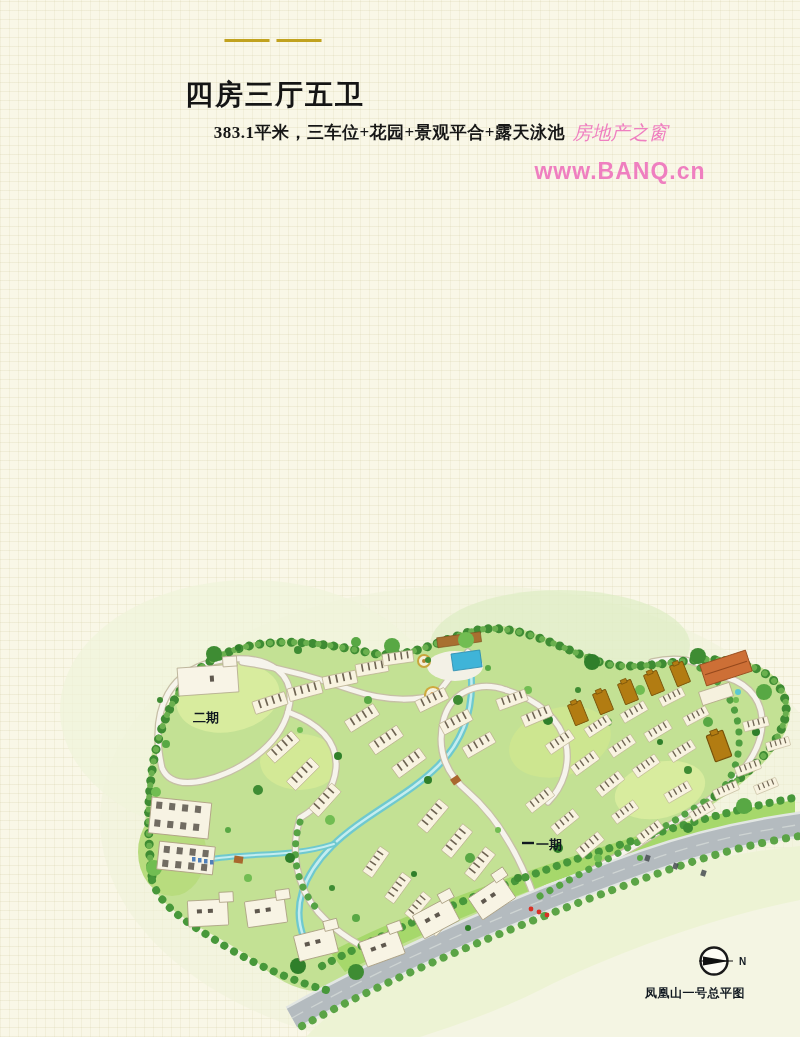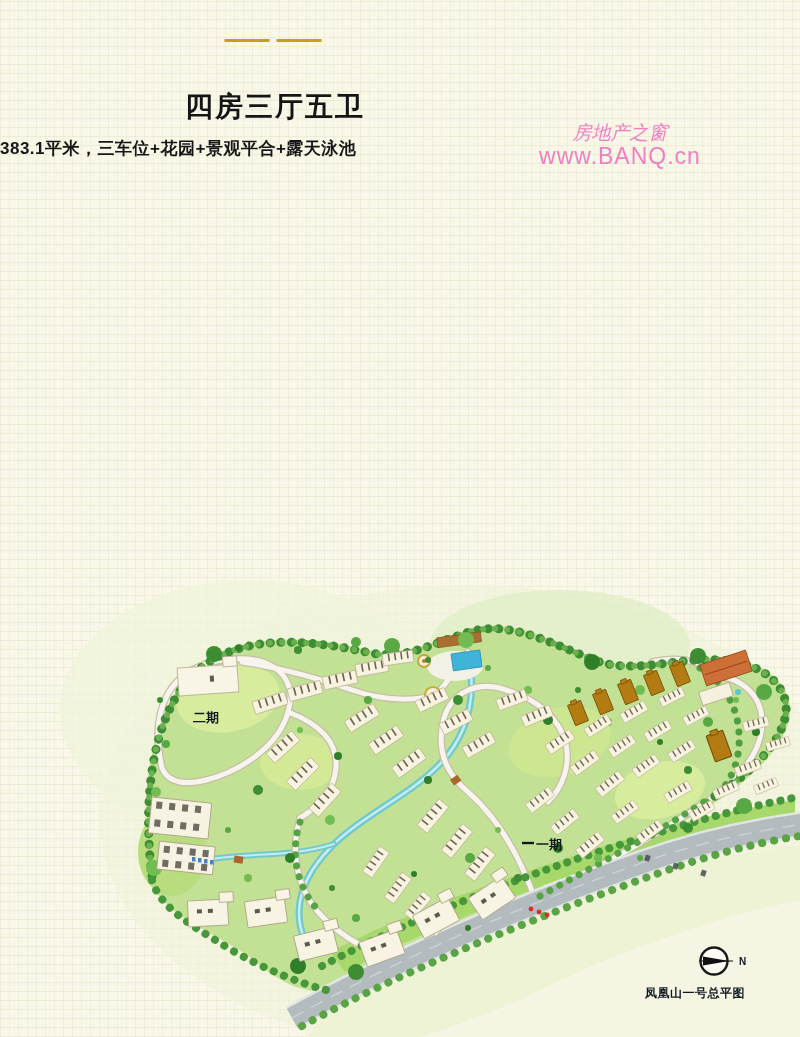--- a/index.html
+++ b/index.html
@@ -15,34 +15,34 @@
   
   .title-row{
     position:absolute;top:22px;left:0;width:545px;
     display:flex;align-items:center;justify-content:center;gap:22px;
   }
   .title-dash{font-size:30px;font-weight:bold;color:#c1a21e;transform:scaleX(1.5);}
   .title-text{
     margin:0;font-size:37px;font-weight:bold;color:#c1a21e;letter-spacing:1px;line-height:1;
   }
   .subtitle{
-    position:absolute;top:88px;left:0;width:550px;margin:0;text-align:center;
+    position:absolute;top:76px;left:0;width:550px;margin:0;text-align:center;
     font-size:28px;font-weight:bold;color:#151515;letter-spacing:2px;
   }
   .specs{
-    position:absolute;top:137px;left:0;width:565px;margin:0;text-align:left;
-    font-size:17px;font-weight:bold;color:#161616;letter-spacing:.5px;
+    position:absolute;top:121px;left:0;width:565px;margin:0;text-align:right;
+    font-size:17px;font-weight:bold;color:#161616;letter-spacing:.5px;font-family:Liberation Serif, serif;
   }
   
   .watermark{position:absolute;top:123px;left:490px;width:260px;text-align:center;color:#ef7fc0;}
   .wm-line1,.wm-line2{
     font-family:"DejaVu Serif", serif;font-style:italic;font-weight:500;font-size:19px;line-height:1;
   }
   .wm-line2{}
-  .wm-line3{margin-top:3px;font-size:23px;font-weight:normal;letter-spacing:1px;line-height:1;}
+  .wm-line3{margin-top:18px;font-size:23px;font-weight:bold;letter-spacing:1px;line-height:1;}
   
   svg.siteplan{position:absolute;left:0;top:0;width:800px;height:1037px;}
   .maptext{font-family:"Liberation Sans", sans-serif;fill:#101820;font-weight:bold;}
   .treedots{fill:none;stroke-linecap:round;}
 </style>
 </head>
 <body>
 
 <div class="page">
 

